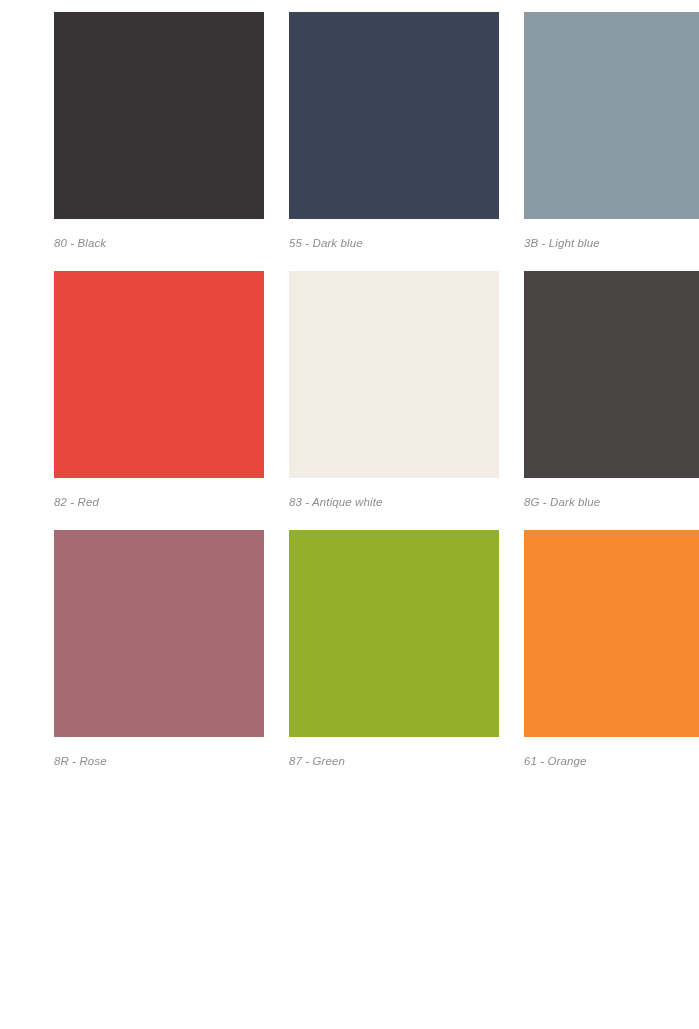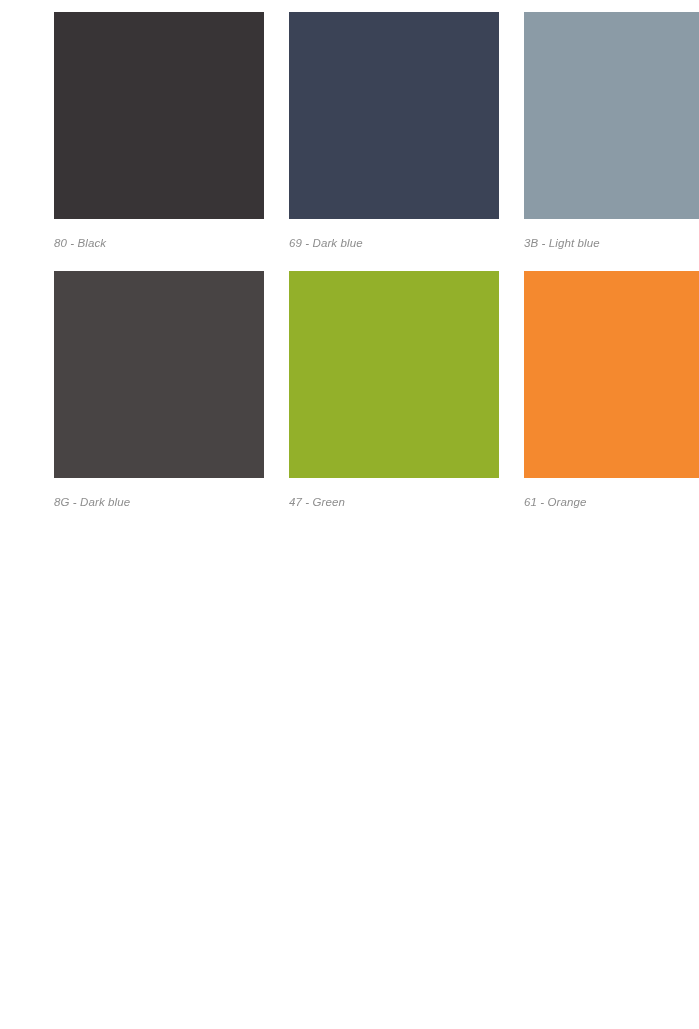--- a/index.html
+++ b/index.html
@@ -60,31 +60,43 @@
 </head>
 <body>
 
 <div id="swatch-grid" style="background: rgb(255, 255, 255);">
     <div class="swatch-cell">
       <div class="swatch-chip" style="background-color: rgb(56, 52, 54);"></div>
       <span class="swatch-label">80 - Black</span>
     </div>
     <div class="swatch-cell">
       <div class="swatch-chip" style="background-color: rgb(59, 67, 86);"></div>
-      <span class="swatch-label">69 - Dark blue</span>
+      <span class="swatch-label">55 - Dark blue</span>
     </div>
     <div class="swatch-cell">
       <div class="swatch-chip" style="background-color: rgb(139, 155, 166);"></div>
       <span class="swatch-label">3B - Light blue</span>
     </div>
     <div class="swatch-cell">
+      <div class="swatch-chip" style="background-color: rgb(232, 69, 60);"></div>
+      <span class="swatch-label">82 - Red</span>
+    </div>
+    <div class="swatch-cell">
+      <div class="swatch-chip" style="background-color: rgb(241, 236, 228);"></div>
+      <span class="swatch-label">83 - Antique white</span>
+    </div>
+    <div class="swatch-cell">
       <div class="swatch-chip" style="background-color: rgb(72, 68, 68);"></div>
       <span class="swatch-label">8G - Dark blue</span>
     </div>
     <div class="swatch-cell">
+      <div class="swatch-chip" style="background-color: rgb(165, 107, 113);"></div>
+      <span class="swatch-label">8R - Rose</span>
+    </div>
+    <div class="swatch-cell">
       <div class="swatch-chip" style="background-color: rgb(147, 176, 42);"></div>
-      <span class="swatch-label">47 - Green</span>
+      <span class="swatch-label">87 - Green</span>
     </div>
     <div class="swatch-cell">
       <div class="swatch-chip" style="background-color: rgb(244, 137, 47);"></div>
       <span class="swatch-label">61 - Orange</span>
     </div>
   </div>
 
 </body></html>

